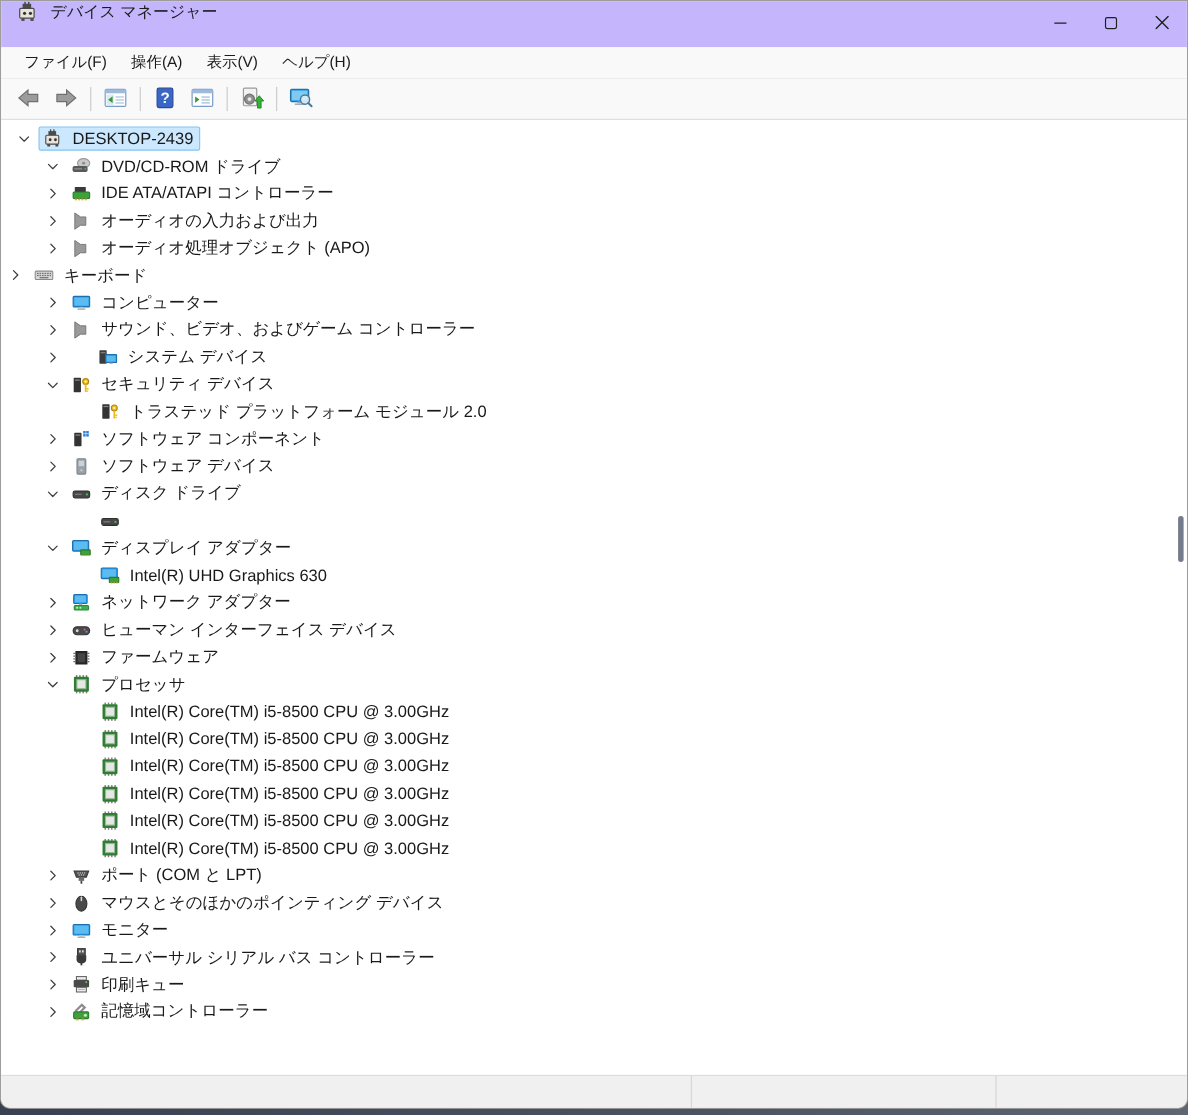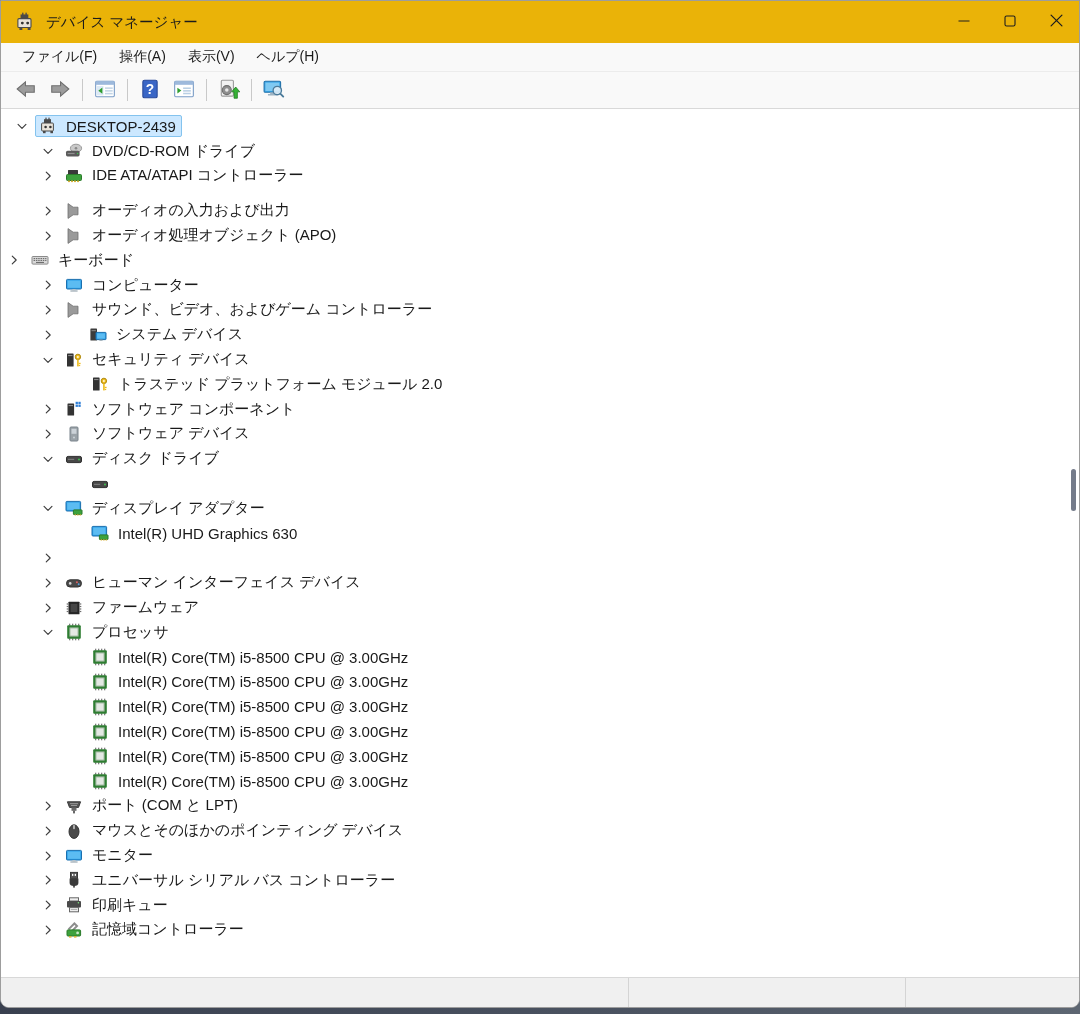--- a/index.html
+++ b/index.html
@@ -10,22 +10,22 @@
     -webkit-font-smoothing: antialiased;
   }
   .window {
     position: absolute; top: 0; left: 0; width: 1080px; height: 1008px;
     background: #ffffff; border: 1px solid #9d9d9d;
     border-radius: 0 0 9px 9px; overflow: hidden;
     display: flex; flex-direction: column;
   }
   
   .titlebar {
-    height: 42px; flex: 0 0 42px; background: #eab308;
-    display: flex; align-items: center;
+    height: 42px; flex: 0 0 42px; background: #c4b5fd;
+    display: flex; align-items: flex-start;
   }
   .titlebar .app-icon { width: 20px; height: 20px; margin-left: 14px; display: inline-flex; }
   .titlebar .app-icon svg { width: 20px; height: 20px; }
   .title-text { margin-left: 11px; font-size: 14.5px; color: #1b1b1b; }
   .caption-controls { margin-left: auto; display: flex; height: 100%; }
   .caption-btn {
     width: 46px; height: 100%; display: flex; align-items: center; justify-content: center;
     background: transparent; border: none; cursor: default;
   }
   
@@ -243,21 +243,21 @@
               <rect x="1.5" y="7.5" width="15" height="6" rx="1" fill="#3da23d" stroke="#2a7a2a"></rect>
               <rect x="3" y="13.5" width="2" height="1.6" fill="#d8b23a"></rect>
               <rect x="6" y="13.5" width="2" height="1.6" fill="#d8b23a"></rect>
               <rect x="9" y="13.5" width="2" height="1.6" fill="#d8b23a"></rect>
               <rect x="12" y="13.5" width="2" height="1.6" fill="#d8b23a"></rect>
             </svg>
           </span>
           <span>IDE ATA/ATAPI コントローラー</span>
         </span>
       </div>
-      <div class="tree-row" style="padding-left: 34px; margin-top: 10px;">
+      <div class="tree-row" style="padding-left: 34px;">
         <span class="chevron">
           <svg viewBox="0 0 16 16">
             <path d="M6 3.5 L10.5 8 L6 12.5" fill="none" stroke="#3c3c3c" stroke-width="1.3" stroke-linecap="round" stroke-linejoin="round"></path>
           </svg>
         </span>
         <span class="row-content">
           <span class="dev-icon">
             <svg viewBox="0 0 18 18">
               <path d="M16 5.2 H11.2 L6 1.6 V16.4 L11.2 12.8 H16 Z" fill="#9a9a9a" stroke="#6e6e6e" stroke-width="0.8" transform="translate(-3,0)"></path>
             </svg>
@@ -503,20 +503,33 @@
           </span>
           <span>Intel(R) UHD Graphics 630</span>
         </span>
       </div>
       <div class="tree-row" style="padding-left: 34px;">
         <span class="chevron">
           <svg viewBox="0 0 16 16">
             <path d="M6 3.5 L10.5 8 L6 12.5" fill="none" stroke="#3c3c3c" stroke-width="1.3" stroke-linecap="round" stroke-linejoin="round"></path>
           </svg>
         </span>
+        <span class="row-content">
+          <span class="dev-icon">
+            <svg viewBox="0 0 18 18">
+              <rect x="2" y="1.5" width="12.2" height="8.2" rx="0.9" fill="#2fa2ea" stroke="#1b6fae"></rect>
+              <rect x="3.2" y="2.7" width="9.8" height="5.8" fill="#5cbcf2"></rect>
+              <rect x="6.6" y="9.7" width="3" height="1.2" fill="#9aa8b2"></rect>
+              <rect x="2.5" y="11.4" width="13" height="4.2" rx="0.9" fill="#3dae4d" stroke="#2a8a3a"></rect>
+              <circle cx="5.1" cy="13.5" r="0.9" fill="#c9f2cf"></circle>
+              <circle cx="8.1" cy="13.5" r="0.9" fill="#c9f2cf"></circle>
+            </svg>
+          </span>
+          <span>ネットワーク アダプター</span>
+        </span>
       </div>
       <div class="tree-row" style="padding-left: 34px;">
         <span class="chevron">
           <svg viewBox="0 0 16 16">
             <path d="M6 3.5 L10.5 8 L6 12.5" fill="none" stroke="#3c3c3c" stroke-width="1.3" stroke-linecap="round" stroke-linejoin="round"></path>
           </svg>
         </span>
         <span class="row-content">
           <span class="dev-icon">
             <svg viewBox="0 0 18 18">

